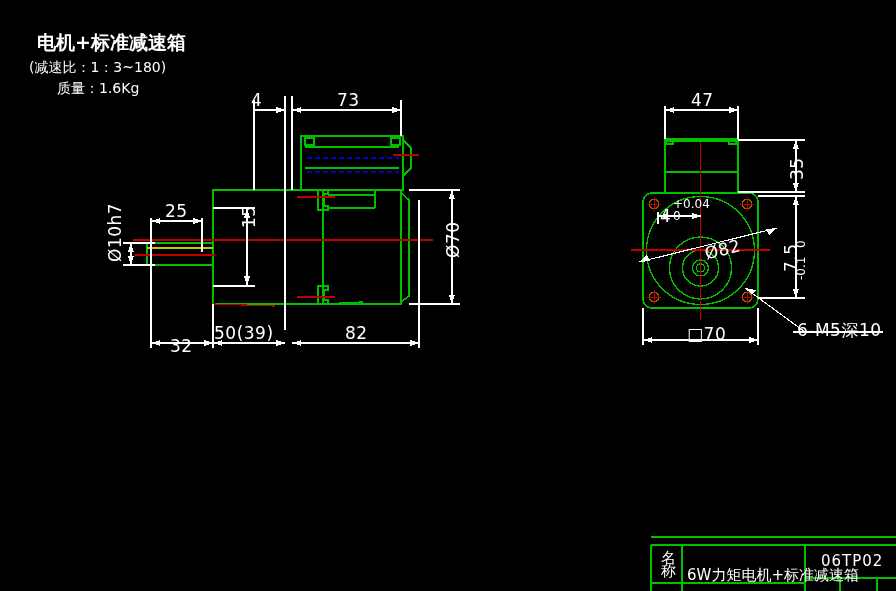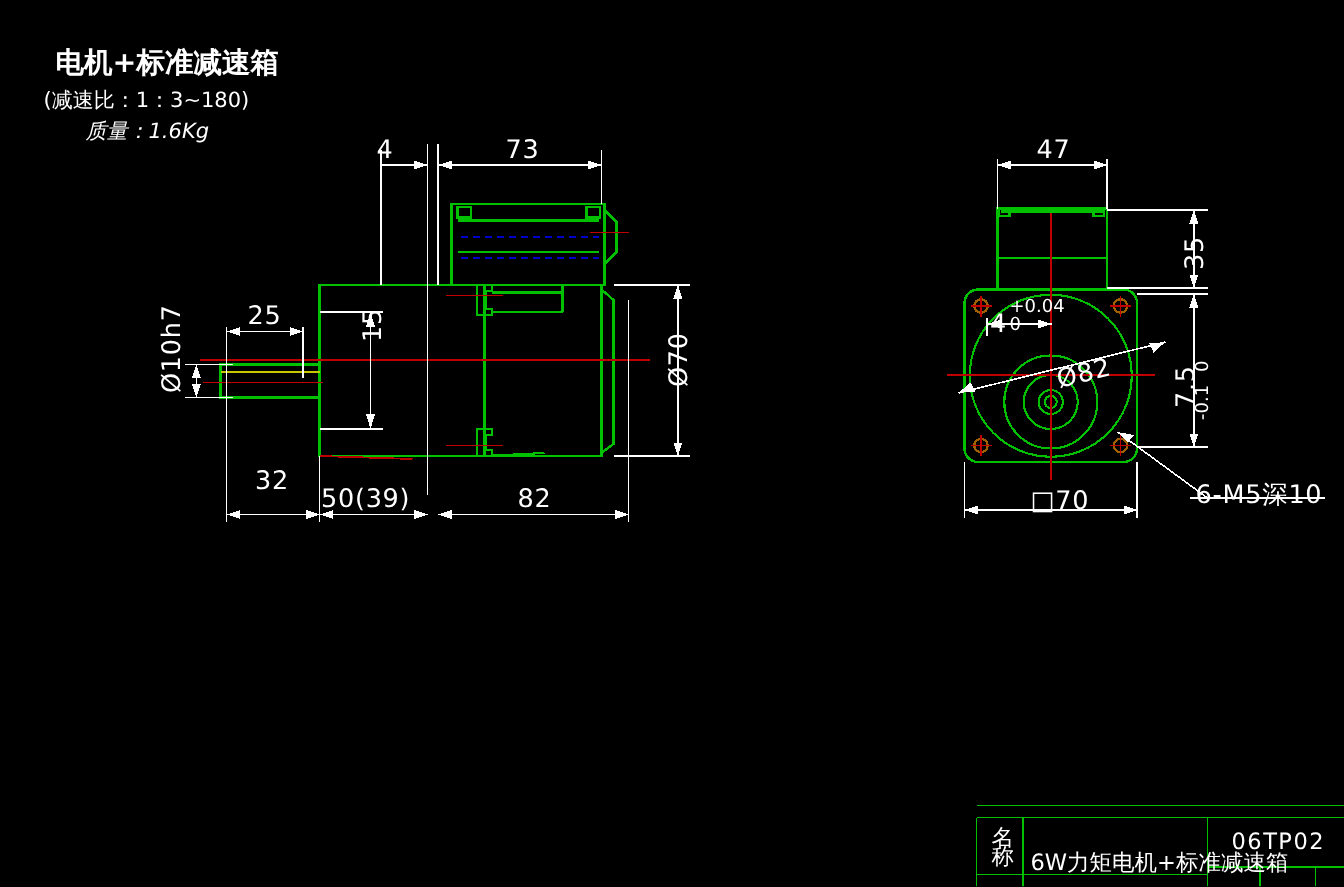--- a/index.html
+++ b/index.html
@@ -236,30 +236,30 @@
       <line x1="790" y1="578" x2="896" y2="578"></line>
       <line x1="825" y1="578" x2="825" y2="591"></line>
       <line x1="862" y1="578" x2="862" y2="591"></line>
     </g>
 
   </g>
 </svg>
 
 <div class="txt title-h cn" style="left:22px;top:33px;">电机+标准减速箱</div>
 <div class="txt sub-h cn" style="left:14px;top:60px;">(减速比：1：3~180)</div>
-<div class="txt sub-h cn" style="left:42px;top:81px;font-style:italic;">质量：1.6Kg</div>
+<div class="txt sub-h cn" style="left:42px;top:81px;">质量：1.6Kg</div>
 
 
 <div class="txt dimtxt" style="left:236px;top:92px;">4</div>
 <div class="txt dimtxt" style="left:322px;top:92px;">73</div>
 <div class="txt dimtxt vert" style="left:92px;top:262px;transform:rotate(-90deg);">Ø10h7</div>
 <div class="txt dimtxt" style="left:150px;top:203px;">25</div>
 <div class="txt dimtxt vert" style="left:226px;top:228px;transform:rotate(-90deg);">15</div>
 <div class="txt dimtxt vert" style="left:430px;top:258px;transform:rotate(-90deg);">Ø70</div>
-<div class="txt dimtxt" style="left:155px;top:313px;">32</div>
+<div class="txt dimtxt" style="left:155px;top:338px;">32</div>
 <div class="txt dimtxt" style="left:199px;top:325px;">50(39)</div>
 <div class="txt dimtxt" style="left:330px;top:325px;">82</div>
 
 <div class="txt dimtxt" style="left:676px;top:92px;">47</div>
 <div class="txt dimtxt vert" style="left:774px;top:180px;transform:rotate(-90deg);">35</div>
 <div class="txt dimtxt vert" style="left:768px;top:272px;transform:rotate(-90deg);">7.5</div>
 <div class="txt dimtxt-sm vert" style="left:780px;top:248px;transform:rotate(-90deg);">0</div>
 <div class="txt dimtxt-sm vert" style="left:780px;top:280px;transform:rotate(-90deg);">-0.1</div>
 <div class="txt dimtxt" style="left:645px;top:208px;">4</div>
 <div class="txt dimtxt-sm" style="left:658px;top:198px;">+0.04</div>

